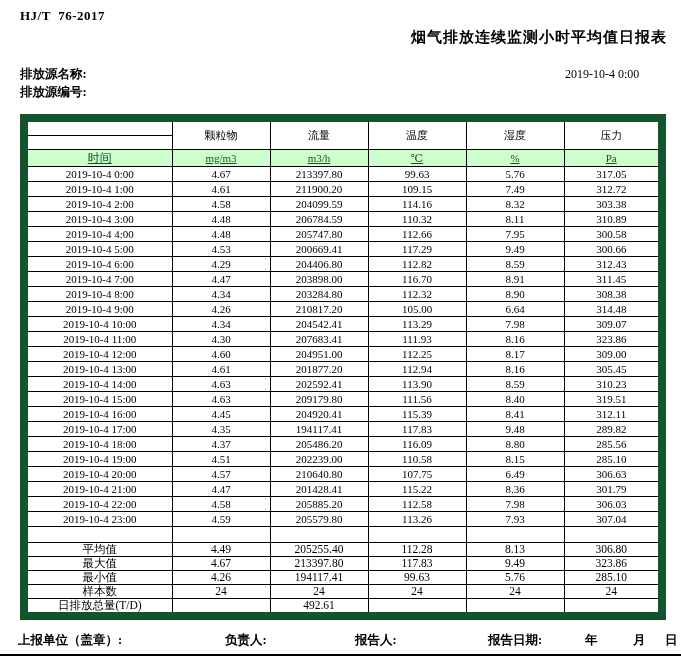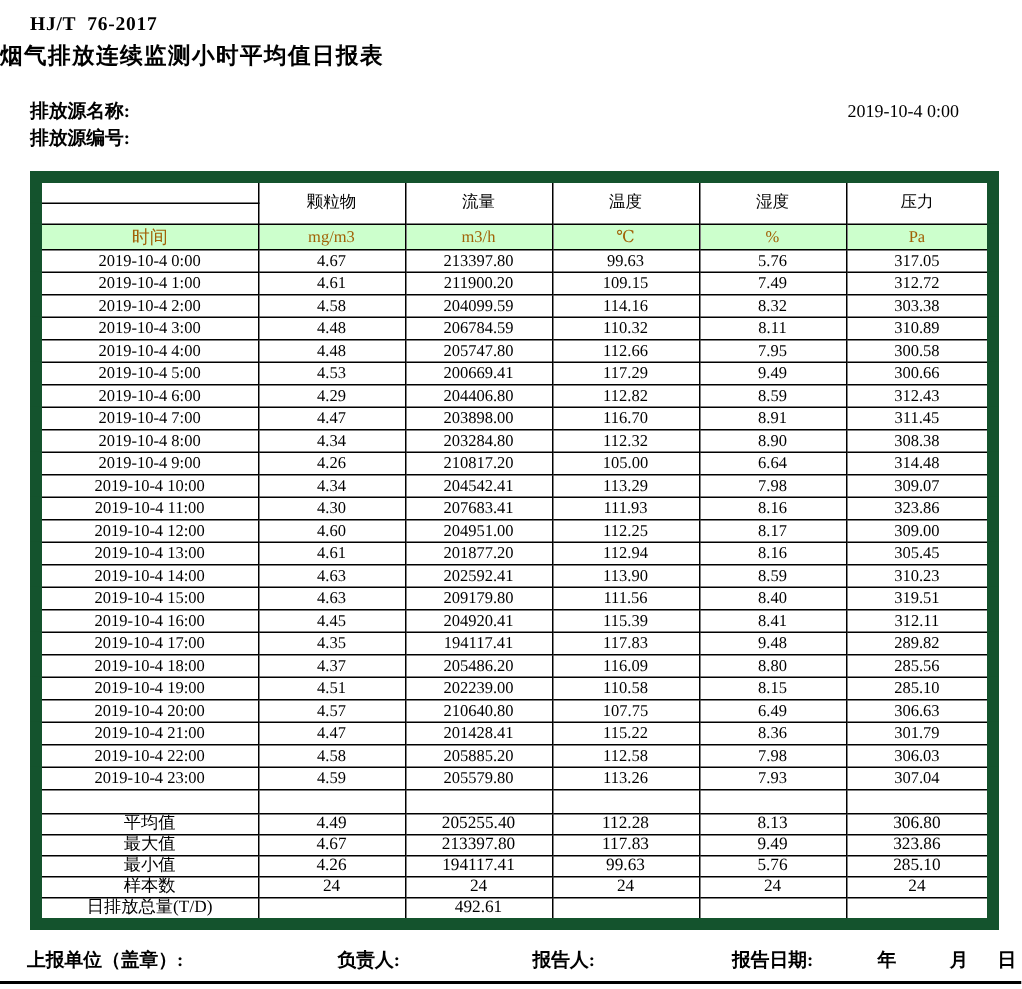--- a/index.html
+++ b/index.html
@@ -5,41 +5,41 @@
   html,body{margin:0;padding:0;background:#fff;}
   .page{
     position:relative;width:681px;height:659px;background:#ffffff;
     font-family:"Liberation Serif","DejaVu Serif",serif;color:#000;overflow:hidden;padding-left:37px;
   }
   .standard{
     position:absolute;top:8px;left:20px;font-weight:bold;font-size:13px;
     white-space:pre;letter-spacing:0.5px;
   }
   .title{
-    position:absolute;top:28px;left:0;width:667px;text-align:left;
+    position:absolute;top:28px;left:0;width:667px;text-align:right;
     font-weight:bold;font-size:15px;letter-spacing:1px;
   }
   .src-name{position:absolute;top:66px;left:20px;font-weight:bold;font-size:12.5px;}
   .src-id{position:absolute;top:84px;left:20px;font-weight:bold;font-size:12.5px;}
   .datetime{position:absolute;top:67px;left:565px;font-size:12px;}
   table.report{
     position:absolute;top:114px;left:20px;width:640px;
     border-collapse:collapse;table-layout:fixed;
     border:8px solid #14532d;
   }
   table.report td{
     border:1px solid #000;text-align:center;vertical-align:middle;
     font-size:11px;padding:0;white-space:nowrap;overflow:hidden;
   }
   col.c-time{width:148px;}
   col.c-val{width:98px;}
   tr.h-split td{height:13px;line-height:13px;}
   td.param{font-size:12px;}
   tr.green-row td{
-    height:16px;line-height:16px;background:#ccffcc;color:#a16207;font-size:11px;
+    height:16px;line-height:16px;background:#ccffcc;color:#14532d;font-size:11px;text-decoration:underline;
   }
   tr.green-row td.time-h{font-size:12px;}
   tr.data-row td{height:14px;line-height:14px;}
   tr.sep-row td{height:15px;line-height:15px;}
   tr.summary-row td{height:13px;line-height:13px;font-size:11.5px;}
   .foot-note{position:absolute;top:613px;left:18px;font-weight:bold;font-size:12.5px;}
   .foot-line{position:absolute;top:632px;left:0;width:681px;height:18px;font-weight:bold;font-size:12.5px;}
   .foot-line span{position:absolute;top:0;white-space:nowrap;}
   .fl-unit{left:18px;}
   .fl-resp{left:225px;}

